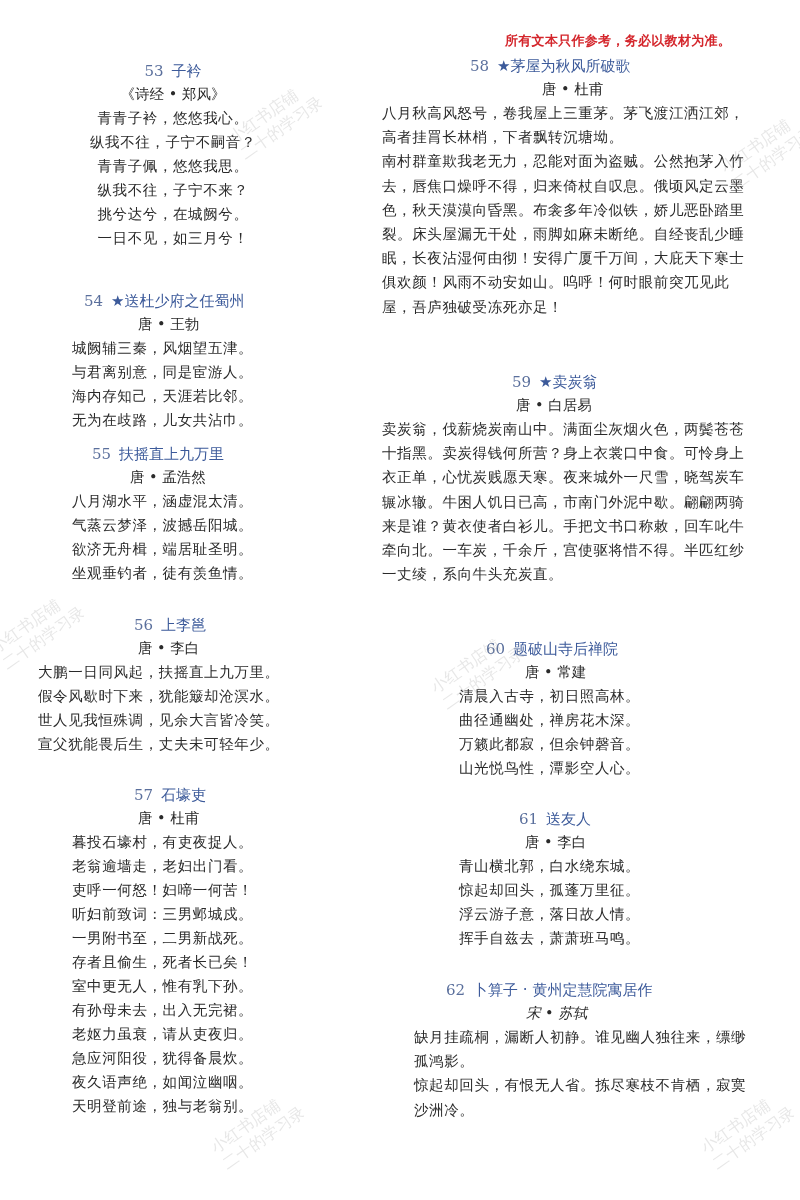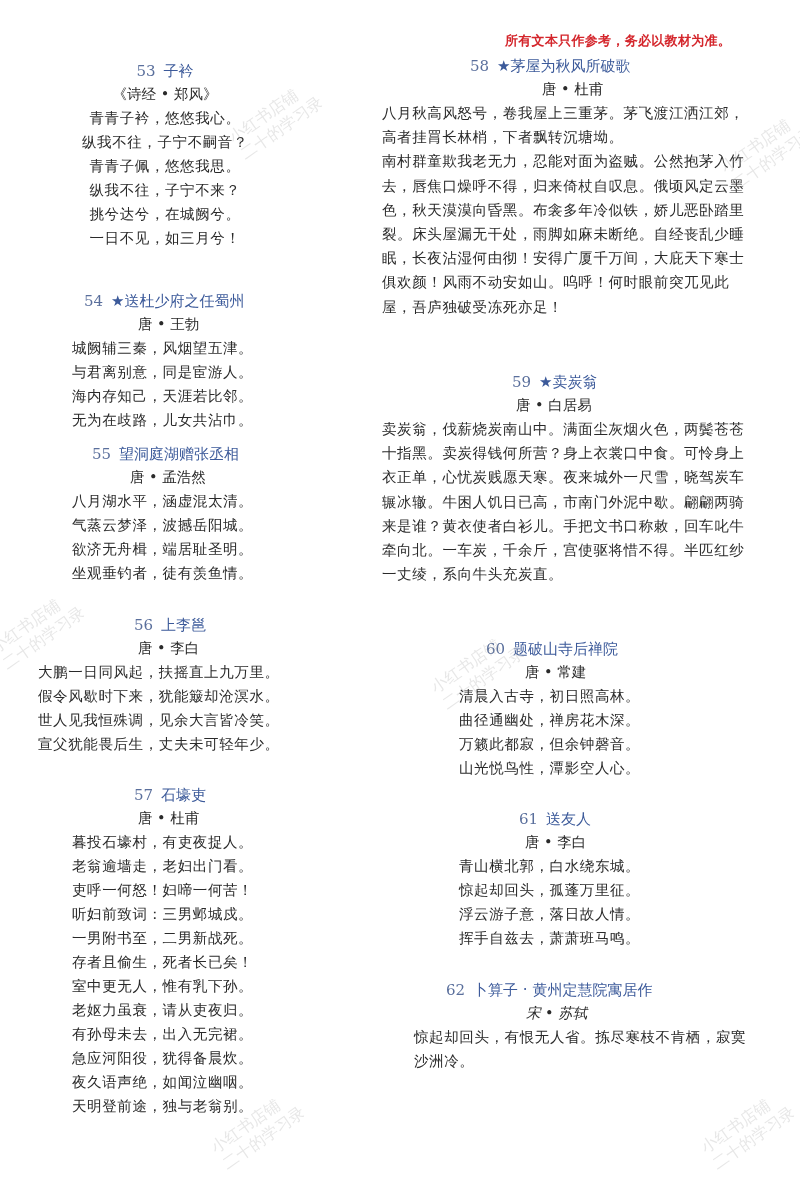--- a/index.html
+++ b/index.html
@@ -24,42 +24,42 @@
   .watermark {
     position: absolute; color: rgba(170,170,170,0.28); font-family: "DejaVu Sans", sans-serif;
     font-size: 16px; line-height: 20px; transform: rotate(-35deg); white-space: nowrap; pointer-events: none;
   }
 </style>
 </head>
 <body>
 
 <div class="notice">所有文本只作参考，务必以教材为准。</div>
 
-<div class="poem" style="left:0; top:60px; width:330px;">
+<div class="poem" style="left:0; top:60px; width:330px;padding-left:8px;">
   <div class="title center"><span class="num">53</span><span>子衿</span></div>
   <div class="author center">《诗经 • 郑风》</div>
   <div class="line center">青青子衿，悠悠我心。</div>
   <div class="line center">纵我不往，子宁不嗣音？</div>
   <div class="line center">青青子佩，悠悠我思。</div>
   <div class="line center">纵我不往，子宁不来？</div>
   <div class="line center">挑兮达兮，在城阙兮。</div>
   <div class="line center">一日不见，如三月兮！</div>
 </div>
 
 <div class="poem" style="left:72px; top:290px;">
   <div class="title" style="margin-left:12px;"><span class="num">54</span><span>★送杜少府之任蜀州</span></div>
   <div class="author" style="margin-left:66px;">唐 • 王勃</div>
   <div class="line">城阙辅三秦，风烟望五津。</div>
   <div class="line">与君离别意，同是宦游人。</div>
   <div class="line">海内存知己，天涯若比邻。</div>
   <div class="line">无为在歧路，儿女共沾巾。</div>
 </div>
 
 <div class="poem" style="left:72px; top:443px;">
-  <div class="title" style="margin-left:20px;"><span class="num">55</span><span>望洞庭湖赠张丞相</span></div>
+  <div class="title" style="margin-left:20px;"><span class="num">55</span><span>扶摇直上九万里</span></div>
   <div class="author" style="margin-left:58px;">唐 • 孟浩然</div>
   <div class="line">八月湖水平，涵虚混太清。</div>
   <div class="line">气蒸云梦泽，波撼岳阳城。</div>
   <div class="line">欲济无舟楫，端居耻圣明。</div>
   <div class="line">坐观垂钓者，徒有羡鱼情。</div>
 </div>
 
 <div class="poem" style="left:38px; top:614px;">
   <div class="title" style="margin-left:96px;"><span class="num">56</span><span>上李邕</span></div>
   <div class="author" style="margin-left:100px;">唐 • 李白</div>
@@ -72,22 +72,22 @@
 <div class="poem" style="left:72px; top:784px;">
   <div class="title" style="margin-left:62px;"><span class="num">57</span><span>石壕吏</span></div>
   <div class="author" style="margin-left:66px;">唐 • 杜甫</div>
   <div class="line">暮投石壕村，有吏夜捉人。</div>
   <div class="line">老翁逾墙走，老妇出门看。</div>
   <div class="line">吏呼一何怒！妇啼一何苦！</div>
   <div class="line">听妇前致词：三男邺城戍。</div>
   <div class="line">一男附书至，二男新战死。</div>
   <div class="line">存者且偷生，死者长已矣！</div>
   <div class="line">室中更无人，惟有乳下孙。</div>
+  <div class="line">有孙母未去，出入无完裙。</div>
   <div class="line">老妪力虽衰，请从吏夜归。</div>
-  <div class="line">有孙母未去，出入无完裙。</div>
   <div class="line">急应河阳役，犹得备晨炊。</div>
   <div class="line">夜久语声绝，如闻泣幽咽。</div>
   <div class="line">天明登前途，独与老翁别。</div>
 </div>
 
 <div class="poem" style="left:382px; top:55px;">
   <div class="title" style="margin-left:88px;"><span class="num">58</span><span>★茅屋为秋风所破歌</span></div>
   <div class="author" style="margin-left:160px;">唐 • 杜甫</div>
   <div class="prose">八月秋高风怒号，卷我屋上三重茅。茅飞渡江洒江郊，高者挂罥长林梢，下者飘转沉塘坳。</div>
   <div class="prose">南村群童欺我老无力，忍能对面为盗贼。公然抱茅入竹去，唇焦口燥呼不得，归来倚杖自叹息。俄顷风定云墨色，秋天漠漠向昏黑。布衾多年冷似铁，娇儿恶卧踏里裂。床头屋漏无干处，雨脚如麻未断绝。自经丧乱少睡眠，长夜沾湿何由彻！安得广厦千万间，大庇天下寒士俱欢颜！风雨不动安如山。呜呼！何时眼前突兀见此屋，吾庐独破受冻死亦足！</div>
@@ -113,20 +113,21 @@
   <div class="author" style="margin-left:66px;">唐 • 李白</div>
   <div class="line">青山横北郭，白水绕东城。</div>
   <div class="line">惊起却回头，孤蓬万里征。</div>
   <div class="line">浮云游子意，落日故人情。</div>
   <div class="line">挥手自兹去，萧萧班马鸣。</div>
 </div>
 
 <div class="poem" style="left:414px; top:979px;">
   <div class="title" style="margin-left:32px;"><span class="num">62</span><span>卜算子 · 黄州定慧院寓居作</span></div>
   <div class="author" style="margin-left:112px;font-style:italic;">宋 • 苏轼</div>
+  <div class="prose" style="width:335px;">缺月挂疏桐，漏断人初静。谁见幽人独往来，缥缈孤鸿影。</div>
   <div class="prose" style="width:335px;">惊起却回头，有恨无人省。拣尽寒枝不肯栖，寂寞沙洲冷。</div>
 </div>
 
 <div class="watermark" style="left:228px; top:100px;">
     <div>小红书店铺</div>
     <div>二十的学习录</div>
   </div>
 <div class="watermark" style="left:720px; top:130px;">
     <div>小红书店铺</div>
     <div>二十的学习录</div>

